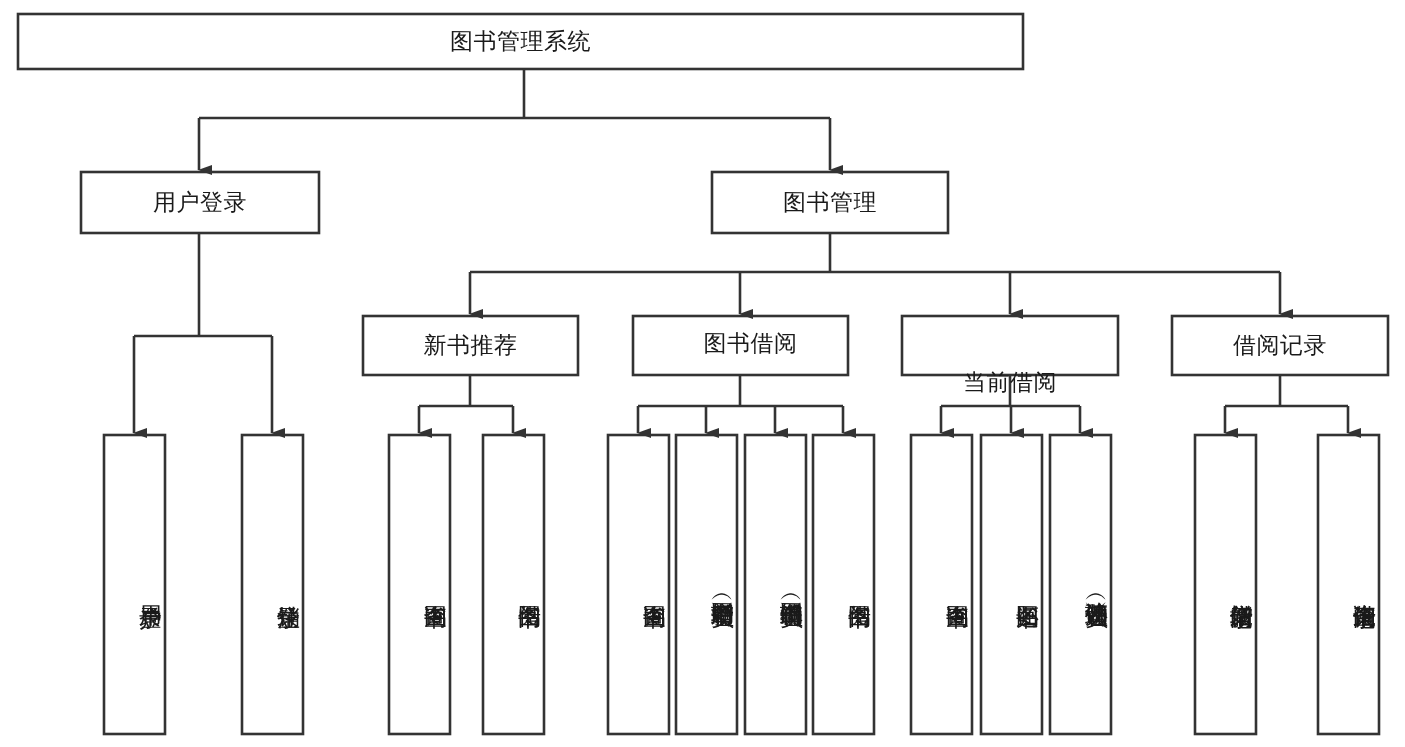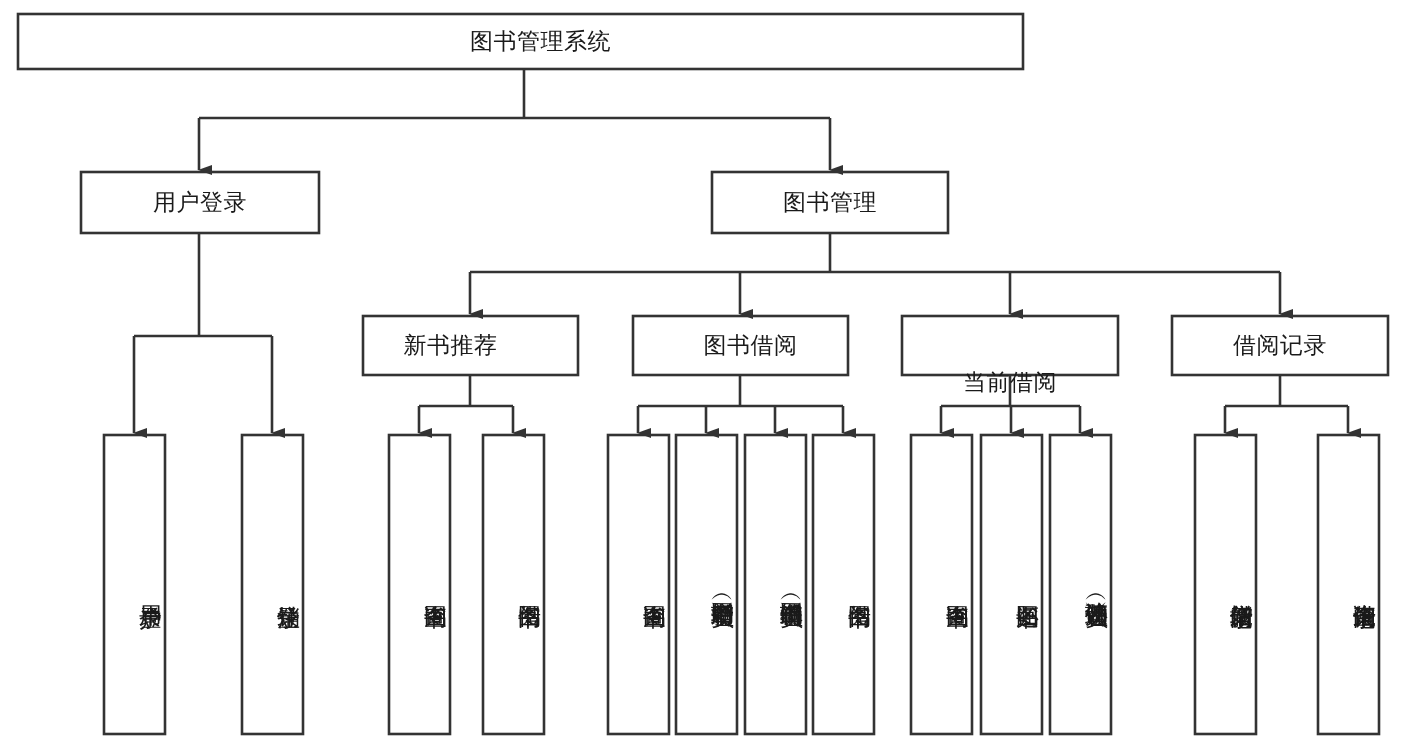--- a/index.html
+++ b/index.html
@@ -127,25 +127,25 @@
         <line x1="843" y1="406" x2="843" y2="433" marker-end="url(#arrow)"></line>
         <line x1="941" y1="406" x2="941" y2="433" marker-end="url(#arrow)"></line>
         <line x1="1011" y1="406" x2="1011" y2="433" marker-end="url(#arrow)"></line>
         <line x1="1080" y1="406" x2="1080" y2="433" marker-end="url(#arrow)"></line>
         <line x1="1225" y1="406" x2="1225" y2="433" marker-end="url(#arrow)"></line>
         <line x1="1348" y1="406" x2="1348" y2="433" marker-end="url(#arrow)"></line>
       </g>
   </svg>
 
   <div id="labels-layer">
-      <div class="node-label horizontal" style="left: 18px; top: 14px; width: 1005px; height: 55px; padding-left: 20px;">图书管理系统</div>
+      <div class="node-label horizontal" style="left: 18px; top: 14px; width: 1005px; height: 55px;">图书管理系统</div>
       <div class="node-label horizontal" style="left: 81px; top: 172px; width: 238px; height: 61px;">用户登录</div>
       <div class="node-label horizontal" style="left: 712px; top: 172px; width: 236px; height: 61px;">图书管理</div>
-      <div class="node-label horizontal" style="left: 343px; top: 316px; width: 215px; height: 59px;">新书推荐</div>
-      <div class="node-label horizontal" style="left: 633px; top: 316px; width: 235px; height: 59px;">图书借阅</div>
+      <div class="node-label horizontal" style="left: 363px; top: 316px; width: 215px; height: 59px;">新书推荐</div>
+      <div class="node-label horizontal" style="left: 633px; top: 316px; width: 235px; height: 59px; font-family: Liberation Mono, monospace;">图书借阅</div>
       <div class="node-label horizontal" style="left: 902px; top: 316px; width: 216px; height: 59px; margin-top: 37px;">当前借阅</div>
       <div class="node-label horizontal" style="left: 1172px; top: 316px; width: 216px; height: 59px; text-align: right;">借阅记录</div>
       <div class="node-label vertical" style="left: 104px; top: 435px; width: 61px; height: 299px;">用户登录</div>
       <div class="node-label vertical" style="left: 242px; top: 435px; width: 61px; height: 299px;">注销登录</div>
       <div class="node-label vertical" style="left: 389px; top: 435px; width: 61px; height: 299px;">查询图书</div>
       <div class="node-label vertical" style="left: 483px; top: 435px; width: 61px; height: 299px;">借阅图书</div>
       <div class="node-label vertical" style="left: 608px; top: 435px; width: 61px; height: 299px;">查询图书</div>
       <div class="node-label vertical tall" style="left: 676px; top: 435px; width: 61px; height: 299px;">新增图书（管理员）</div>
       <div class="node-label vertical tall" style="left: 745px; top: 435px; width: 61px; height: 299px;">编辑图书（管理员）</div>
       <div class="node-label vertical" style="left: 813px; top: 435px; width: 61px; height: 299px;">借阅图书</div>

